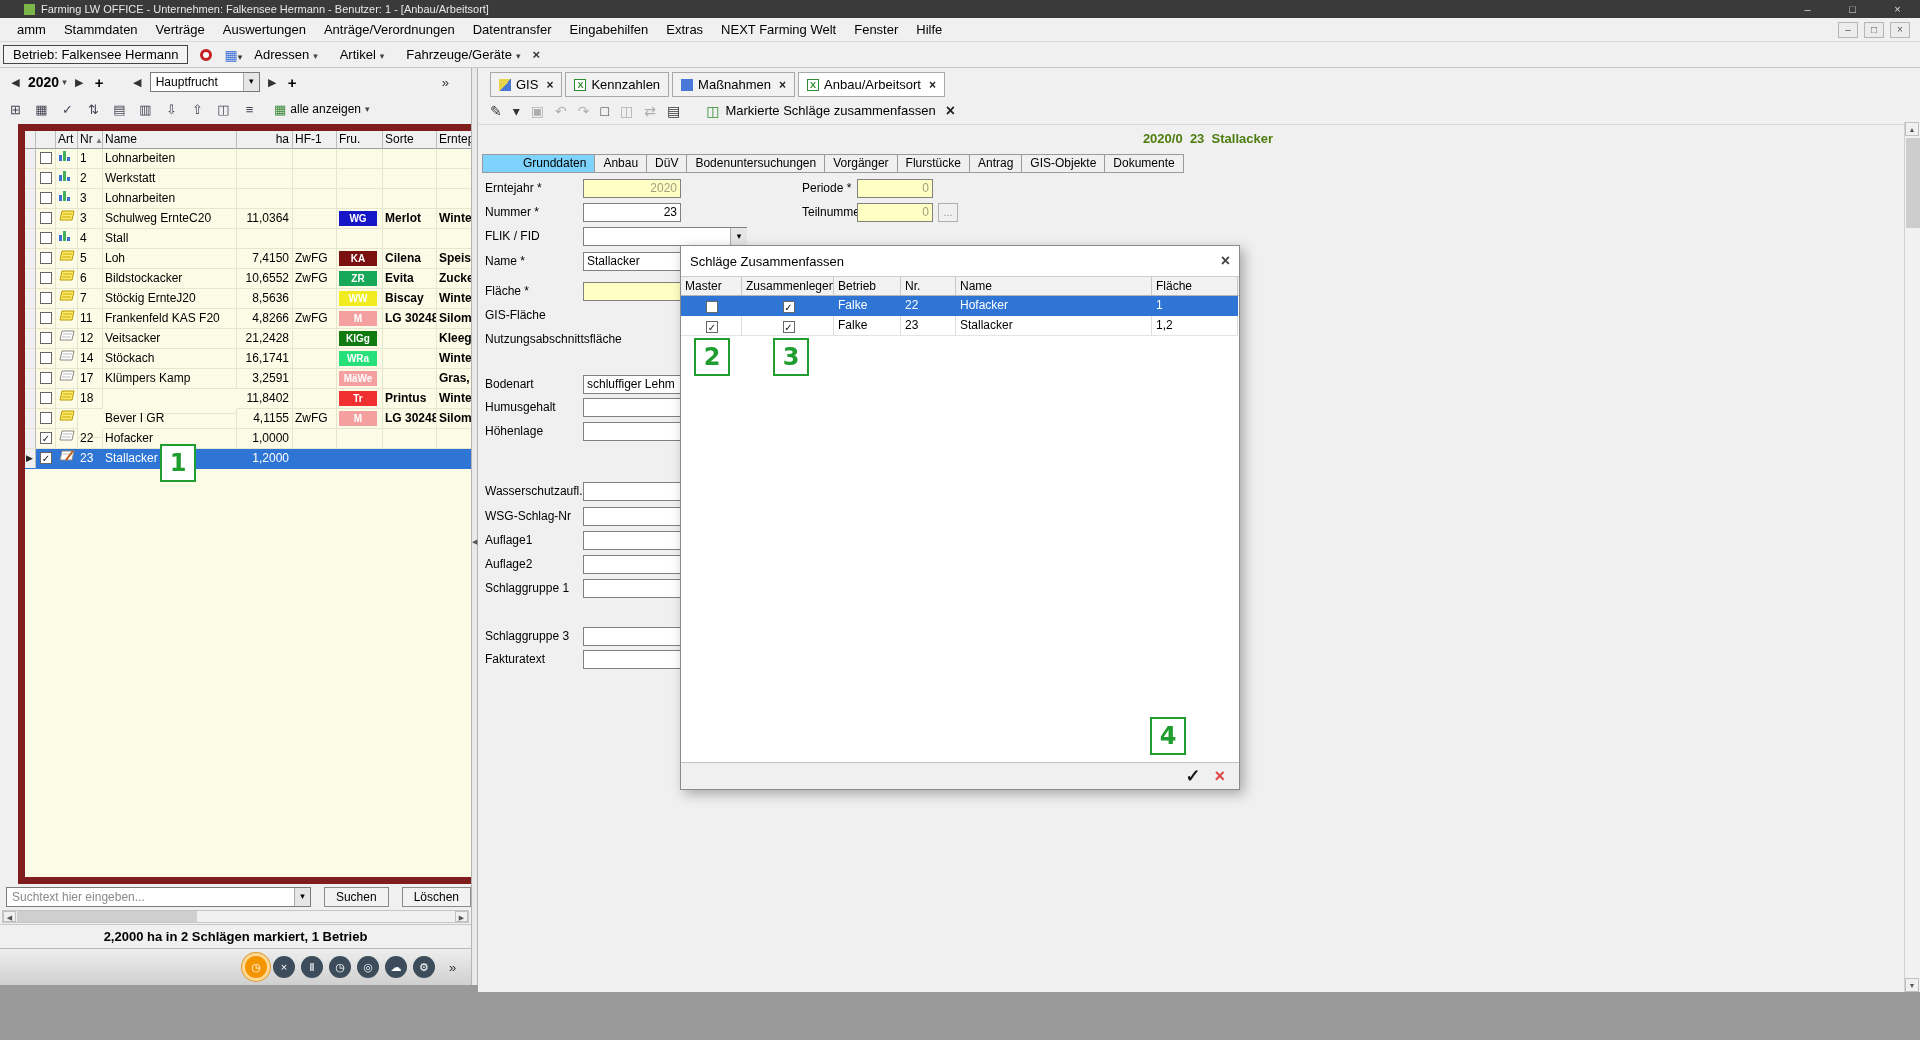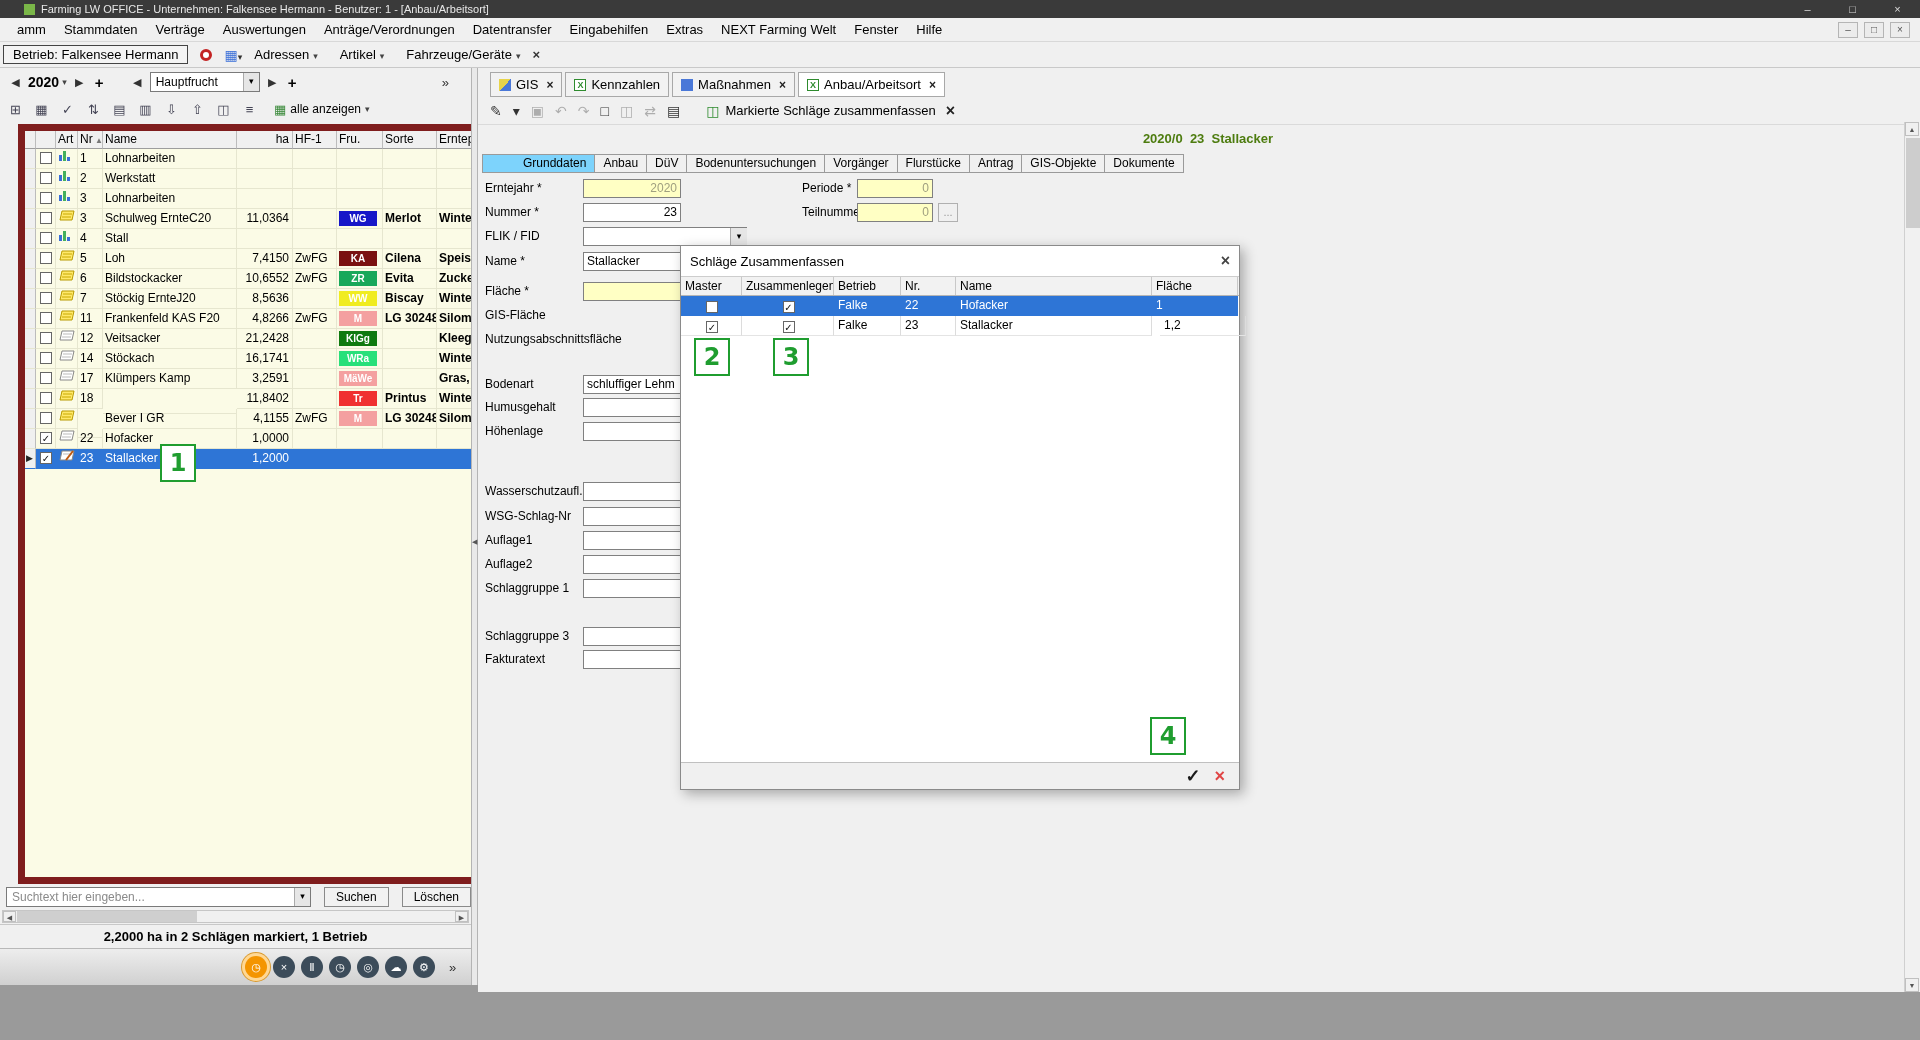--- a/index.html
+++ b/index.html
@@ -728,21 +728,21 @@
       <div class="drow">
         <span class="dcell dcc" style="width: 61px;">
           <span class="cbx on">✓</span>
         </span>
         <span class="dcell dcc" style="width: 92px;">
           <span class="cbx on">✓</span>
         </span>
         <span class="dcell" style="width: 67px;">Falke</span>
         <span class="dcell" style="width: 55px;">23</span>
         <span class="dcell" style="width: 196px;">Stallacker</span>
-        <span class="dcell" style="width: 86px; margin-left: 8px;">1,2</span>
+        <span class="dcell" style="width: 86px;">1,2</span>
       </div>
     </div>
   <div id="dlg-footer">
     <span id="dlg-ok">✓</span>
     <span id="dlg-cancel">×</span>
   </div>
 </div>
 
 <div class="ann" style="left:160px;top:444px">1</div>
 <div class="ann" style="left:694px;top:338px">2</div>

